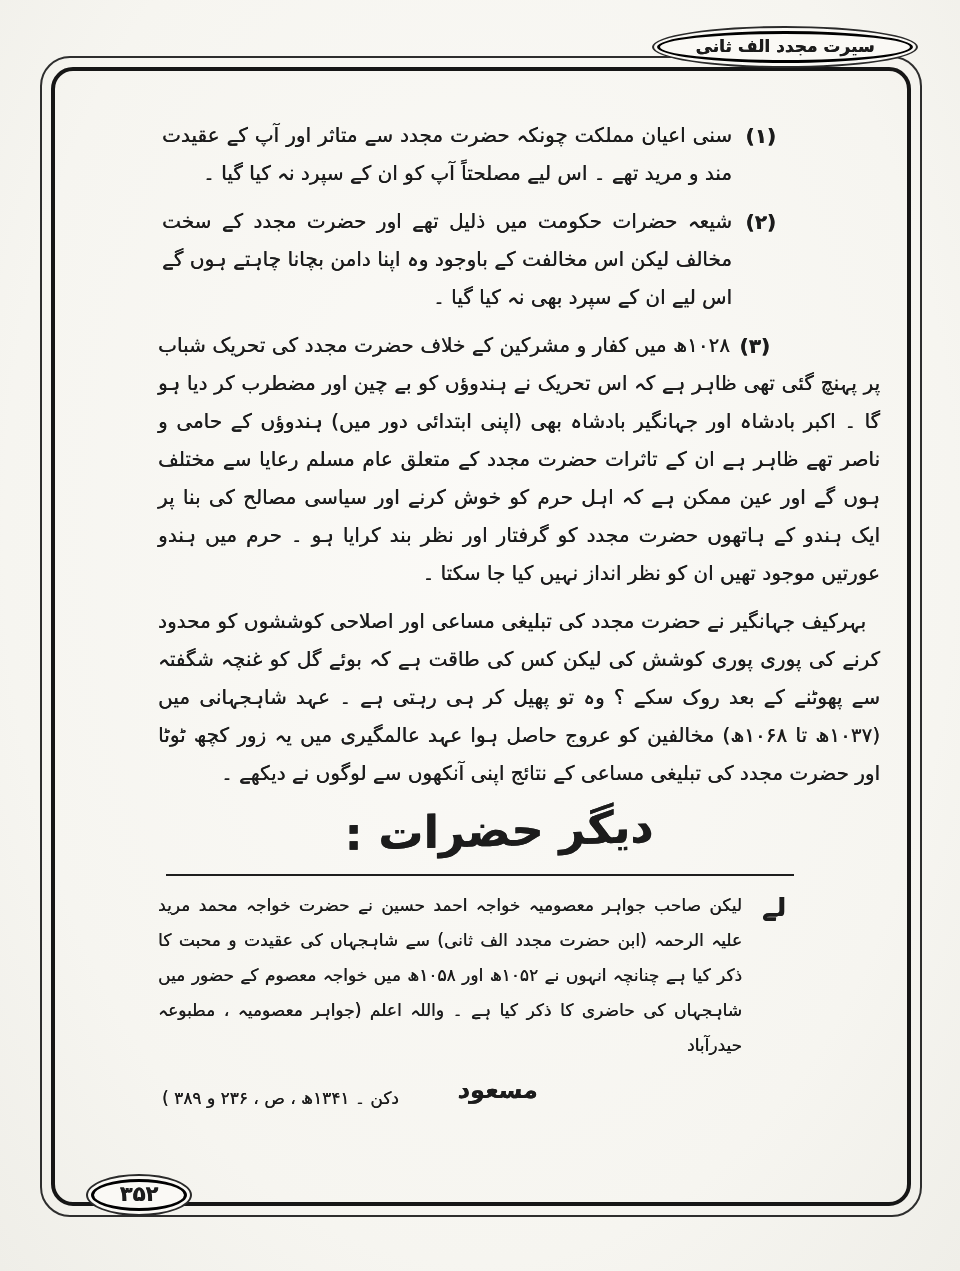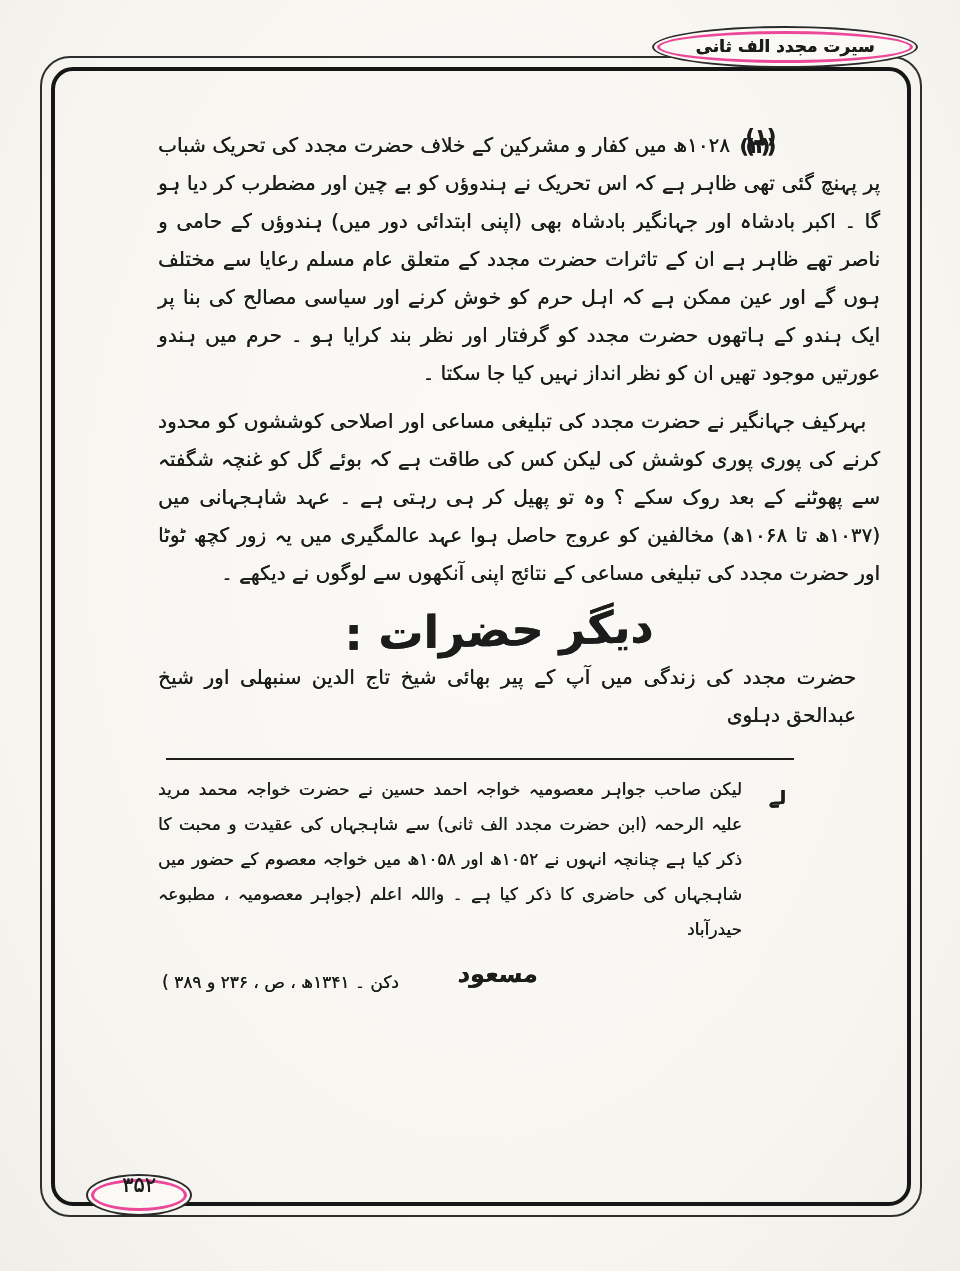--- a/index.html
+++ b/index.html
@@ -27,33 +27,33 @@
   
   .cartouche {
     position:absolute; z-index:6;
     background:#faf9f5;
     border:2px solid #2a2a2a;
     border-radius:50%;
     padding:3px;
   }
   .cartouche-inner {
     width:100%; height:100%;
-    border:3px solid #ec4899;
+    border:3px solid #000000;
     border-radius:50%;
     display:flex; align-items:center; justify-content:center;
   }
   .header-cartouche { right:42px; top:26px; width:266px; height:42px; }
   .header-title {
     direction:rtl; font-size:17px; font-weight:bold;
     padding-bottom:3px; white-space:nowrap;
     text-shadow:0.3px 0 0 currentColor;
   }
   .page-pill { left:86px; top:1174px; width:106px; height:42px; }
   .page-number {
-    direction:rtl; font-size:21px; font-weight:normal; padding-bottom:20px;
+    direction:rtl; font-size:21px; font-weight:bold; padding-bottom:3px;
     text-shadow:0.3px 0 0 currentColor;
   }
   
   .content {
     position:absolute; left:158px; right:80px; top:116px;
     direction:rtl;
     font-size:20px; line-height:38px;
     text-align:justify;
     text-shadow:0.3px 0 0 currentColor;
   }
@@ -75,22 +75,22 @@
   .footnote-sep {
     border:none; border-top:2.5px solid #1e1e1e;
     margin:24px 86px 12px 8px;
   }
   .footnote {
     position:relative;
     padding-right:138px;
     font-size:17px; line-height:35px;
   }
   .fn-marker {
-    position:absolute; right:94px; top:8px;
-    font-size:18px; font-weight:bold;
+    position:absolute; right:94px; top:2px;
+    font-size:25px; font-weight:bold;
   }
   .citation-row { position:relative; height:46px; margin-top:8px; font-size:17px; }
   .citation { position:absolute; left:4px; top:8px; direction:rtl; white-space:nowrap; }
   .signature {
     position:absolute; left:300px; top:0;
     font-size:24px; font-weight:bold;
     transform:skewX(-6deg);
   }
 </style>
 </head>
@@ -104,36 +104,37 @@
   <div class="cartouche header-cartouche">
     <div class="cartouche-inner">
       <span class="header-title">سیرت مجدد الف ثانی</span>
     </div>
   </div>
 
   <div class="content">
 
     <div class="item indented">
       <span class="marker">(۱)</span>
+      <p class="item-text">سنی اعیان مملکت چونکہ حضرت مجدد سے متاثر اور آپ کے عقیدت مند و مرید تھے ۔ اس لیے مصلحتاً آپ کو ان کے سپرد نہ کیا گیا ۔</p>
     </div>
 
     <div class="item indented">
       <span class="marker">(۲)</span>
+      <p class="item-text">شیعہ حضرات حکومت میں ذلیل تھے اور حضرت مجدد کے سخت مخالف لیکن اس مخالفت کے باوجود وہ اپنا دامن بچانا چاہتے ہوں گے اس لیے ان کے سپرد بھی نہ کیا گیا ۔</p>
     </div>
 
     <div class="item full">
       <span class="marker">(۳)</span>
       <p class="item-text">۱۰۲۸ھ میں کفار و مشرکین کے خلاف حضرت مجدد کی تحریک شباب پر پہنچ گئی تھی ظاہر ہے کہ اس تحریک نے ہندوؤں کو بے چین اور مضطرب کر دیا ہو گا ۔ اکبر بادشاہ اور جہانگیر بادشاہ بھی (اپنی ابتدائی دور میں) ہندوؤں کے حامی و ناصر تھے ظاہر ہے ان کے تاثرات حضرت مجدد کے متعلق عام مسلم رعایا سے مختلف ہوں گے اور عین ممکن ہے کہ اہل حرم کو خوش کرنے اور سیاسی مصالح کی بنا پر ایک ہندو کے ہاتھوں حضرت مجدد کو گرفتار اور نظر بند کرایا ہو ۔ حرم میں ہندو عورتیں موجود تھیں ان کو نظر انداز نہیں کیا جا سکتا ۔</p>
     </div>
 
     <p class="paragraph">بہرکیف جہانگیر نے حضرت مجدد کی تبلیغی مساعی اور اصلاحی کوششوں کو محدود کرنے کی پوری پوری کوشش کی لیکن کس کی طاقت ہے کہ بوئے گل کو غنچہ شگفتہ سے پھوٹنے کے بعد روک سکے ؟ وہ تو پھیل کر ہی رہتی ہے ۔ عہد شاہجہانی میں (۱۰۳۷ھ تا ۱۰۶۸ھ) مخالفین کو عروج حاصل ہوا عہد عالمگیری میں یہ زور کچھ ٹوٹا اور حضرت مجدد کی تبلیغی مساعی کے نتائج اپنی آنکھوں سے لوگوں نے دیکھے ۔</p>
 
     <h2 class="section-heading">دیگر حضرات :</h2>
 
-    <p class="after-heading">حضرت مجدد کی زندگی میں آپ کے پیر بھائی شیخ تاج الدین سنبھلی اور شیخ عبدالحق دہلوی</p>
 
     <hr class="footnote-sep">
 
     <div class="footnote">
       <span class="fn-marker">لے</span>
       <p class="fn-text">لیکن صاحب جواہر معصومیہ خواجہ احمد حسین نے حضرت خواجہ محمد مرید علیہ الرحمہ (ابن حضرت مجدد الف ثانی) سے شاہجہاں کی عقیدت و محبت کا ذکر کیا ہے چنانچہ انہوں نے ۱۰۵۲ھ اور ۱۰۵۸ھ میں خواجہ معصوم کے حضور میں شاہجہاں کی حاضری کا ذکر کیا ہے ۔ واللہ اعلم (جواہر معصومیہ ، مطبوعہ حیدرآباد</p>
     </div>
 
     <div class="citation-row">
       <span class="citation">دکن ۔ ۱۳۴۱ھ ، ص ، ۲۳۶ و ۳۸۹ )</span>

